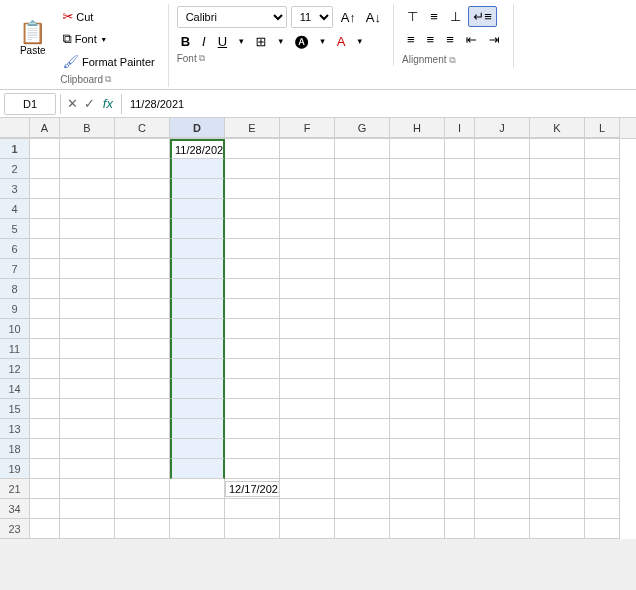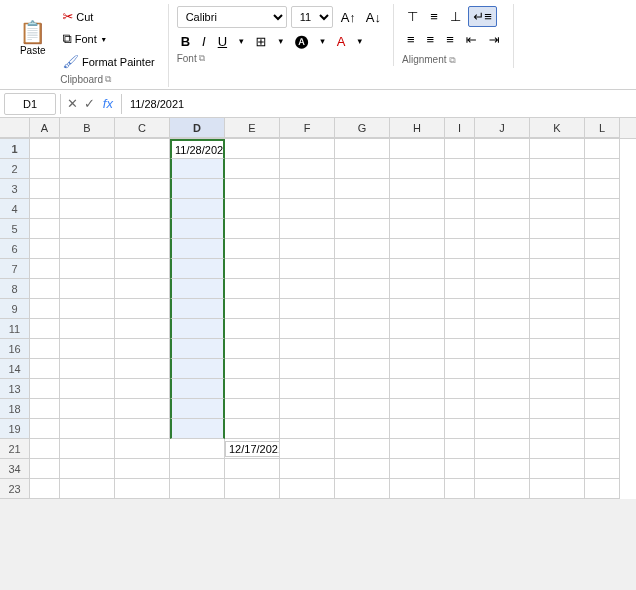--- a/index.html
+++ b/index.html
@@ -42,21 +42,21 @@
     .align-btn { border: 1px solid transparent; border-radius: 2px; padding: 2px 4px; cursor: pointer; font-size: 13px; background: transparent; }
     .align-btn.active { background: #dae3f3; border-color: #4472c4; }
     .align-group-label { font-size: 10px; color: #666; margin-top: 2px; }
 
     
     .formula-bar { display: flex; align-items: center; background: #fff; border-bottom: 1px solid #d0d0d0; height: 28px; padding: 0 4px; gap: 2px; }
     .cell-ref-box { border: 1px solid #ccc; border-radius: 2px; width: 52px; height: 22px; font-size: 11px; padding: 0 4px; text-align: center; display: flex; align-items: center; justify-content: center; }
     .formula-divider { width: 1px; height: 20px; background: #ccc; margin: 0 2px; }
     .formula-x { color: #666; font-size: 13px; cursor: pointer; padding: 2px; }
     .formula-check { color: #666; font-size: 13px; cursor: pointer; padding: 2px; }
-    .fx-label { font-style: italic; font-size: 13px; color: #3b82f6; padding: 0 4px; }
+    .fx-label { font-style: italic; font-size: 13px; color: #0f766e; padding: 0 4px; }
     .formula-input { flex: 1; border: none; outline: none; font-size: 11px; padding: 0 4px; }
 
     
     .spreadsheet-container { display: flex; flex-direction: column; background: #fff; overflow: hidden; }
     .col-headers { display: flex; background: #f2f2f2; border-bottom: 1px solid #d0d0d0; }
     .row-num-header { width: 30px; min-width: 30px; background: #f2f2f2; border-right: 1px solid #d0d0d0; border-bottom: 1px solid #d0d0d0; }
 
     .col-header { height: 20px; border-right: 1px solid #d0d0d0; border-bottom: 1px solid #d0d0d0; font-size: 11px; color: #333; text-align: center; display: flex; align-items: center; justify-content: center; background: #f2f2f2; }
     .col-header.selected { background: #dae3f3; font-weight: bold; }
 
@@ -330,51 +330,81 @@
           <div class="cell" style="width: 55px; min-width: 55px;"></div>
           <div class="cell" style="width: 55px; min-width: 55px;"></div>
           <div class="cell" style="width: 55px; min-width: 55px;"></div>
           <div class="cell" style="width: 55px; min-width: 55px;"></div>
           <div class="cell" style="width: 30px; min-width: 30px;"></div>
           <div class="cell" style="width: 55px; min-width: 55px;"></div>
           <div class="cell" style="width: 55px; min-width: 55px;"></div>
           <div class="cell" style="width: 35px; min-width: 35px;"></div>
         </div>
         <div class="grid-row">
+          <div class="row-num highlighted">10</div>
+          <div class="cell" style="width: 30px; min-width: 30px;"></div>
+          <div class="cell" style="width: 55px; min-width: 55px;"></div>
+          <div class="cell" style="width: 55px; min-width: 55px;"></div>
+          <div class="cell" style="width: 55px; min-width: 55px; background: rgb(232, 240, 252); border-left: 2px solid rgb(46, 125, 50); border-right: 2px solid rgb(46, 125, 50);"></div>
+          <div class="cell" style="width: 55px; min-width: 55px;"></div>
+          <div class="cell" style="width: 55px; min-width: 55px;"></div>
+          <div class="cell" style="width: 55px; min-width: 55px;"></div>
+          <div class="cell" style="width: 55px; min-width: 55px;"></div>
+          <div class="cell" style="width: 30px; min-width: 30px;"></div>
+          <div class="cell" style="width: 55px; min-width: 55px;"></div>
+          <div class="cell" style="width: 55px; min-width: 55px;"></div>
+          <div class="cell" style="width: 35px; min-width: 35px;"></div>
+        </div>
+        <div class="grid-row">
           <div class="row-num highlighted">11</div>
           <div class="cell" style="width: 30px; min-width: 30px;"></div>
           <div class="cell" style="width: 55px; min-width: 55px;"></div>
           <div class="cell" style="width: 55px; min-width: 55px;"></div>
           <div class="cell" style="width: 55px; min-width: 55px; background: rgb(232, 240, 252); border-left: 2px solid rgb(46, 125, 50); border-right: 2px solid rgb(46, 125, 50);"></div>
           <div class="cell" style="width: 55px; min-width: 55px;"></div>
           <div class="cell" style="width: 55px; min-width: 55px;"></div>
           <div class="cell" style="width: 55px; min-width: 55px;"></div>
           <div class="cell" style="width: 55px; min-width: 55px;"></div>
           <div class="cell" style="width: 30px; min-width: 30px;"></div>
           <div class="cell" style="width: 55px; min-width: 55px;"></div>
           <div class="cell" style="width: 55px; min-width: 55px;"></div>
           <div class="cell" style="width: 35px; min-width: 35px;"></div>
         </div>
         <div class="grid-row">
-          <div class="row-num highlighted">16</div>
+          <div class="row-num highlighted">12</div>
           <div class="cell" style="width: 30px; min-width: 30px;"></div>
           <div class="cell" style="width: 55px; min-width: 55px;"></div>
           <div class="cell" style="width: 55px; min-width: 55px;"></div>
           <div class="cell" style="width: 55px; min-width: 55px; background: rgb(232, 240, 252); border-left: 2px solid rgb(46, 125, 50); border-right: 2px solid rgb(46, 125, 50);"></div>
           <div class="cell" style="width: 55px; min-width: 55px;"></div>
           <div class="cell" style="width: 55px; min-width: 55px;"></div>
           <div class="cell" style="width: 55px; min-width: 55px;"></div>
           <div class="cell" style="width: 55px; min-width: 55px;"></div>
           <div class="cell" style="width: 30px; min-width: 30px;"></div>
           <div class="cell" style="width: 55px; min-width: 55px;"></div>
           <div class="cell" style="width: 55px; min-width: 55px;"></div>
           <div class="cell" style="width: 35px; min-width: 35px;"></div>
         </div>
         <div class="grid-row">
           <div class="row-num highlighted">14</div>
+          <div class="cell" style="width: 30px; min-width: 30px;"></div>
+          <div class="cell" style="width: 55px; min-width: 55px;"></div>
+          <div class="cell" style="width: 55px; min-width: 55px;"></div>
+          <div class="cell" style="width: 55px; min-width: 55px; background: rgb(232, 240, 252); border-left: 2px solid rgb(46, 125, 50); border-right: 2px solid rgb(46, 125, 50);"></div>
+          <div class="cell" style="width: 55px; min-width: 55px;"></div>
+          <div class="cell" style="width: 55px; min-width: 55px;"></div>
+          <div class="cell" style="width: 55px; min-width: 55px;"></div>
+          <div class="cell" style="width: 55px; min-width: 55px;"></div>
+          <div class="cell" style="width: 30px; min-width: 30px;"></div>
+          <div class="cell" style="width: 55px; min-width: 55px;"></div>
+          <div class="cell" style="width: 55px; min-width: 55px;"></div>
+          <div class="cell" style="width: 35px; min-width: 35px;"></div>
+        </div>
+        <div class="grid-row">
+          <div class="row-num highlighted">15</div>
           <div class="cell" style="width: 30px; min-width: 30px;"></div>
           <div class="cell" style="width: 55px; min-width: 55px;"></div>
           <div class="cell" style="width: 55px; min-width: 55px;"></div>
           <div class="cell" style="width: 55px; min-width: 55px; background: rgb(232, 240, 252); border-left: 2px solid rgb(46, 125, 50); border-right: 2px solid rgb(46, 125, 50);"></div>
           <div class="cell" style="width: 55px; min-width: 55px;"></div>
           <div class="cell" style="width: 55px; min-width: 55px;"></div>
           <div class="cell" style="width: 55px; min-width: 55px;"></div>
           <div class="cell" style="width: 55px; min-width: 55px;"></div>
           <div class="cell" style="width: 30px; min-width: 30px;"></div>
           <div class="cell" style="width: 55px; min-width: 55px;"></div>

